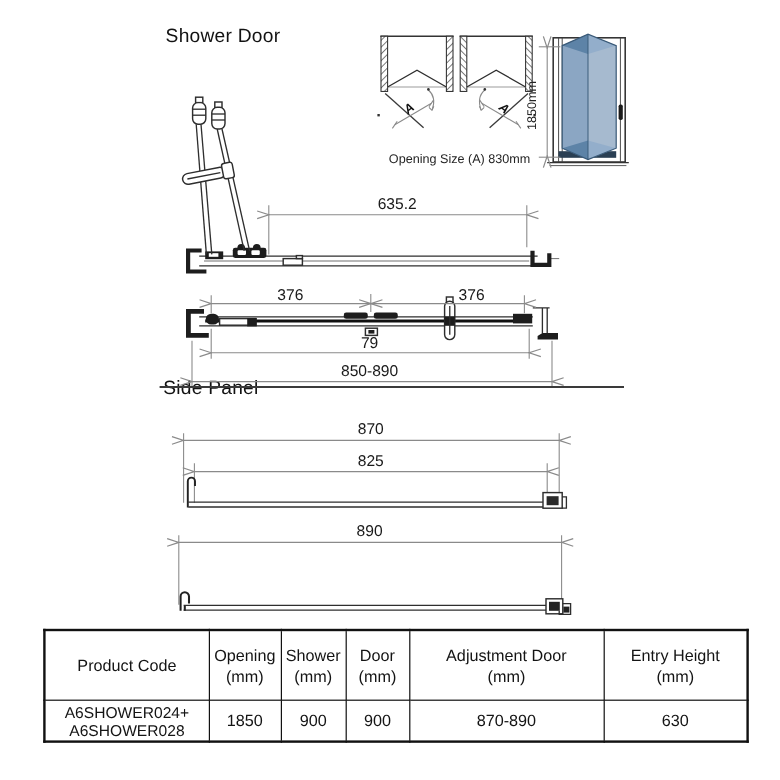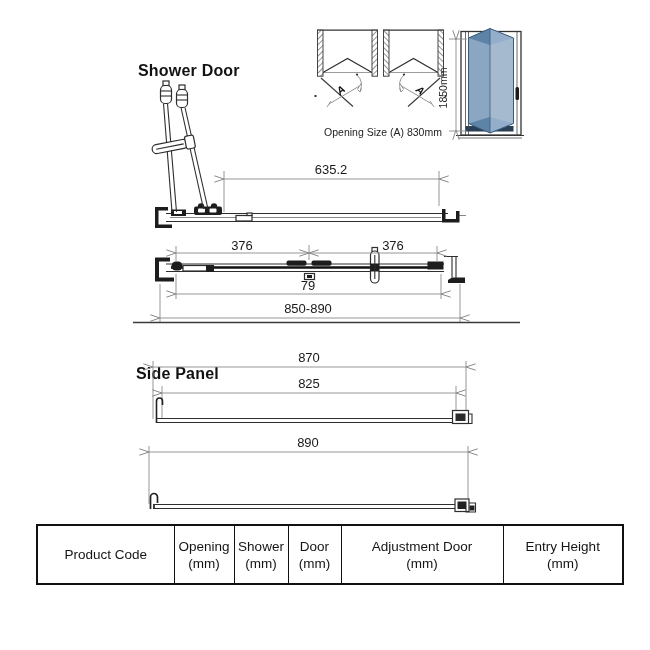--- a/index.html
+++ b/index.html
@@ -1,20 +1,20 @@
 <!DOCTYPE html>
 <html><head>
 <meta charset="utf-8">
 <style>
   html,body{margin:0;padding:0;background:#fff;}
   .sheet{position:relative;width:650px;height:650px;background:#fff;overflow:hidden;
          font-family:"Liberation Sans",sans-serif;color:#161616;}
-  .title{position:absolute;font-size:16px;font-weight:bold;color:#121212;letter-spacing:.2px;margin-top:40px;}
+  .title{position:absolute;font-size:16px;font-weight:normal;color:#121212;letter-spacing:.2px;}
   #t1{left:138px;top:22px;}
-  #t2{left:136px;top:325px;}
+  #t2{left:136px;top:315px;}
   svg{position:absolute;left:0;top:0;}
   svg text{font-family:"Liberation Sans",sans-serif;}
   .dt{font-size:13px;fill:#1a1a1a;}
   .st{font-size:10.5px;fill:#242424;}
   .vt{font-size:10.5px;fill:#242424;}
   .al{font-size:10.5px;font-weight:bold;font-style:italic;fill:#111;}
   .ol{stroke:#2e2e2e;stroke-width:1.1;fill:none;}
   .dl{stroke:#8a8a8a;stroke-width:0.9;fill:none;}
   .dk{fill:#1d1d1d;stroke:none;}
   .wf{fill:#fff;stroke:#2e2e2e;stroke-width:1.2;}
@@ -253,16 +253,27 @@
       </td>
       <td>
         <span>Adjustment Door</span><br>
         <span>(mm)</span>
       </td>
       <td>
         <span>Entry Height</span><br>
         <span>(mm)</span>
       </td>
     </tr>
+    <tr class="bd">
+      <td class="code">
+        <span>A6SHOWER024+</span><br>
+        <span>A6SHOWER028</span>
+      </td>
+      <td>1850</td>
+      <td>900</td>
+      <td>900</td>
+      <td>870-890</td>
+      <td>630</td>
+    </tr>
   </tbody>
     </table>
 
 </div>
 
 </body></html>

